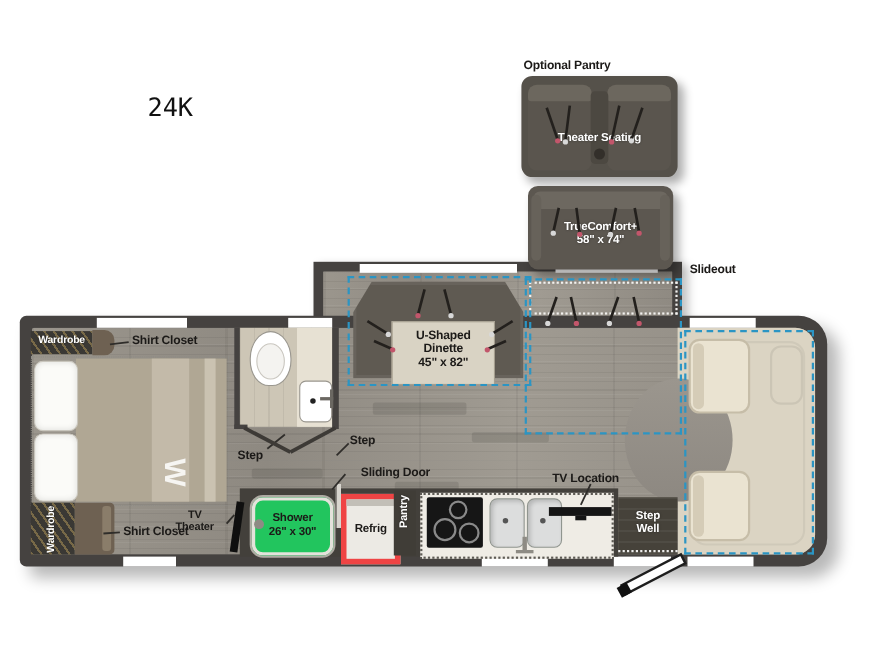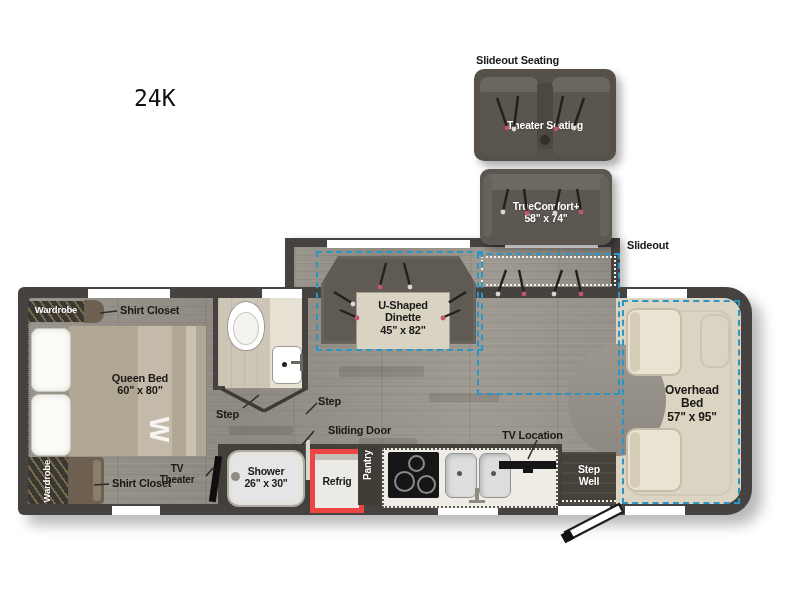--- a/index.html
+++ b/index.html
@@ -34,21 +34,21 @@
   .burner{position:absolute;border:2px solid #8a8a8a;border-radius:50%;}
   svg.overlay{position:absolute;left:0;top:0;z-index:50;pointer-events:none;}
 </style>
 </head>
 <body>
 
 <div id="canvas">
 
   <div class="abs" style="left:134px;top:85px;font-family:'DejaVu Sans Mono',monospace;font-size:23px;color:#111;">24K</div>
 
-  <div class="lbl" style="left:476px;top:54px;">Slideout Seating</div>
+  <div class="lbl" style="left:476px;top:54px;">Optional Pantry</div>
 
   <div class="abs" style="left:474px;top:69px;width:142px;height:92px;background:#55514a;border-radius:10px;
               box-shadow:5px 6px 9px rgba(0,0,0,.32);z-index:5;">
     <div class="abs" style="left:6px;top:8px;width:58px;height:78px;background:#5a554e;border-radius:8px;">
       <div class="abs" style="left:0;top:0;width:58px;height:15px;background:#6c675e;border-radius:8px 8px 3px 3px;"></div>
     </div>
     <div class="abs" style="left:78px;top:8px;width:58px;height:78px;background:#5a554e;border-radius:8px;">
       <div class="abs" style="left:0;top:0;width:58px;height:15px;background:#6c675e;border-radius:8px 8px 3px 3px;"></div>
     </div>
     <div class="abs" style="left:63px;top:14px;width:16px;height:66px;background:#4c4841;border-radius:4px;">
@@ -102,22 +102,20 @@
   <div class="window" style="left:558px;top:506px;width:52px;height:9px;z-index:9;"></div>
   <div class="window" style="left:625px;top:506px;width:60px;height:9px;z-index:9;"></div>
 
   <div class="abs" style="left:28px;top:324px;width:178px;height:134px;border:1.5px dotted #8e8c86;z-index:11;"></div>
   <div class="abs" style="left:69px;top:326px;width:137px;height:130px;background:#b0a794;z-index:12;">
     <div class="abs" style="left:69px;top:0;width:34px;height:130px;background:#c3baa9;"></div>
     <div class="abs" style="left:117px;top:0;width:10px;height:130px;background:#cac2b1;"></div>
   </div>
   <div class="pillow" style="left:31px;top:328px;width:38px;height:62px;z-index:13;"></div>
   <div class="pillow" style="left:31px;top:394px;width:38px;height:60px;z-index:13;"></div>
-  <div class="lbl center" style="left:80px;top:372px;width:120px;z-index:20;">Queen Bed
-60" x 80"</div>
   <div class="abs" style="left:146px;top:414px;font-weight:700;font-size:27px;color:rgba(255,255,255,.85);
               transform:rotate(90deg);z-index:14;font-family:'Liberation Sans',sans-serif;">W</div>
 
   <div class="abs" style="left:28px;top:301px;width:56px;height:21px;background:#3a3834;z-index:12;
               background-image:repeating-linear-gradient(55deg, rgba(195,165,95,.45) 0 2px, rgba(0,0,0,0) 2px 7px);">
     <div class="lbl white center" style="left:0;right:0;top:4px;font-size:9.5px;">Wardrobe</div>
   </div>
   <div class="abs" style="left:84px;top:300px;width:20px;height:23px;background:#6e6152;border-radius:0 9px 9px 0;z-index:12;"></div>
   <div class="lbl" style="left:120px;top:304px;z-index:20;">Shirt Closet</div>
 
@@ -149,21 +147,21 @@
   <div class="lbl" style="left:318px;top:395px;z-index:20;">Step</div>
   <div class="lbl" style="left:328px;top:424px;z-index:20;">Sliding Door</div>
   <div class="abs" style="left:305px;top:440px;width:4px;height:40px;background:#d8d5ce;border-left:1px solid #55524c;z-index:16;"></div>
 
   <div class="abs" style="left:218px;top:444px;width:344px;height:62px;background:#43403b;z-index:11;"></div>
 
   <div class="abs" style="left:212px;top:456px;width:7px;height:46px;background:#0f0f0f;transform:rotate(8deg);z-index:15;"></div>
   <div class="lbl center" style="left:148px;top:463px;width:58px;font-size:10px;z-index:20;">TV
 Theater</div>
 
-  <div class="abs" style="left:227px;top:450px;width:74px;height:53px;background:#e5e5e5;border:2px solid #aeaba3;
+  <div class="abs" style="left:227px;top:450px;width:74px;height:53px;background:#22c55e;border:2px solid #aeaba3;
               border-radius:12px;box-shadow:inset 0 0 0 3px #e4e2db;z-index:14;">
     <div class="abs" style="left:2px;top:20px;width:9px;height:9px;background:#8e8b84;border-radius:50%;"></div>
     <div class="lbl center" style="left:0;right:0;top:14px;font-size:10.5px;">Shower
 26" x 30"</div>
   </div>
 
   <div class="abs" style="left:310px;top:449px;width:44px;height:54px;background:#eceae4;border:5px solid #ef4444;z-index:14;">
     <div class="abs" style="left:0;top:0;width:100%;height:6px;background:#c2bfb7;"></div>
     <div class="lbl center" style="left:0;right:0;top:22px;font-size:10.5px;">Refrig</div>
   </div>
@@ -208,23 +206,20 @@
     <div class="lbl center" style="left:0;right:0;top:6px;font-size:11px;">U-Shaped
 Dinette
 45" x 82"</div>
   </div>
   <div class="dashed" style="left:316px;top:251px;width:163px;height:96px;"></div>
 
   <div class="dotted-w" style="left:481px;top:256px;width:131px;height:26px;"></div>
   <div class="dashed" style="left:477px;top:253px;width:139px;height:138px;"></div>
 
   <div class="dashed" style="left:622px;top:300px;width:114px;height:200px;"></div>
-  <div class="lbl center" style="left:640px;top:384px;width:104px;font-size:12px;z-index:45;">Overhead
-Bed
-57" x 95"</div>
 
   <svg class="overlay" width="800" height="600" viewBox="0 0 800 600">
 
     <g stroke="#2f2d2a" stroke-width="1.6" fill="none">
       <path d="M117,311 L100,313"></path>
       <path d="M109,484 L94,485"></path>
       <path d="M243,408 L259,395"></path>
       <path d="M317,403 L306,414"></path>
       <path d="M314,431 L302,445"></path>
       <path d="M537,440 L528,459"></path>

